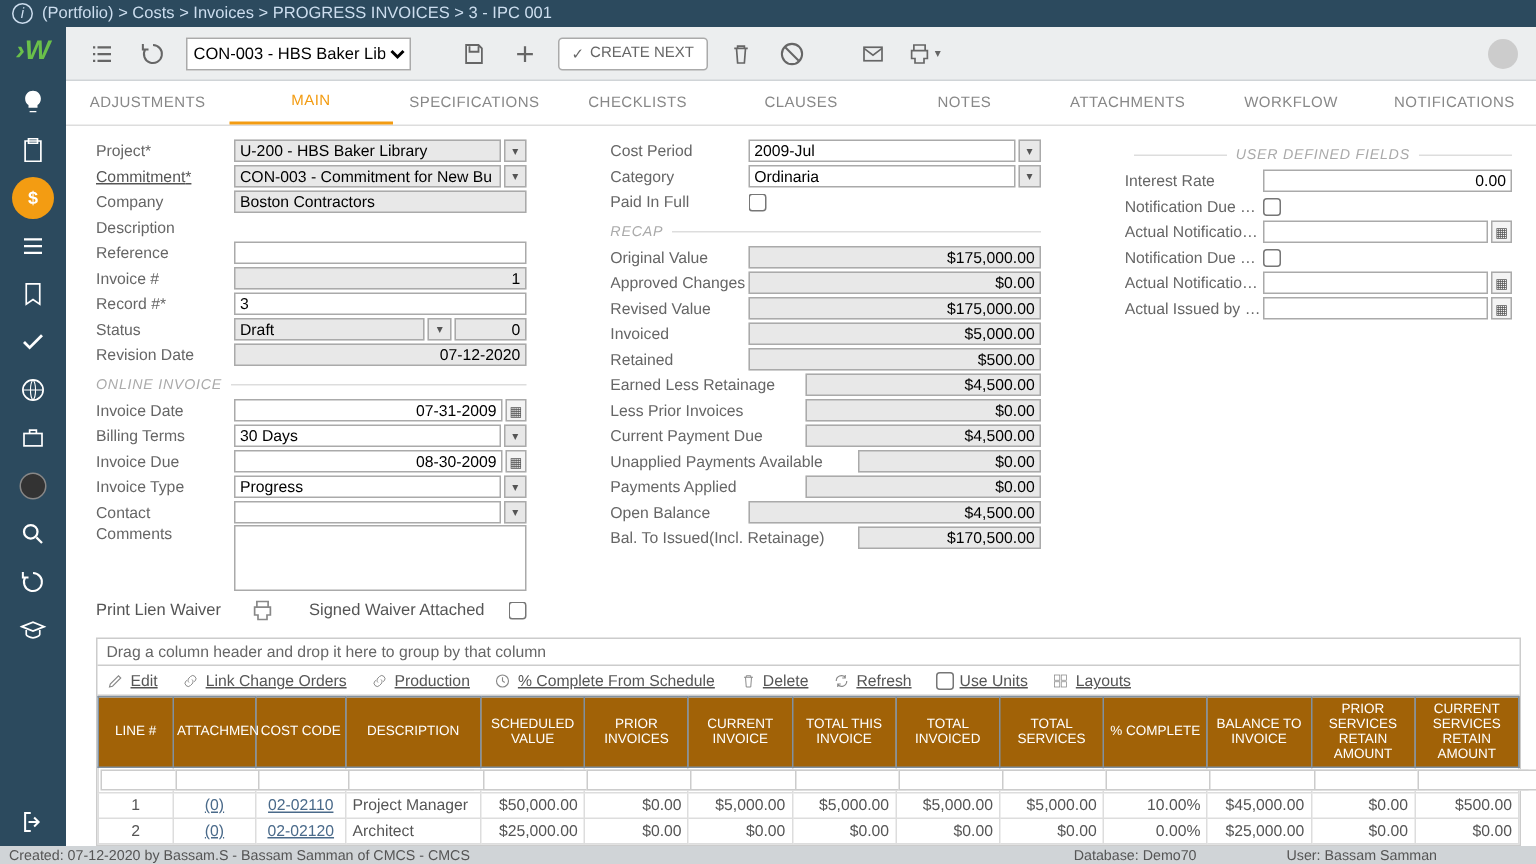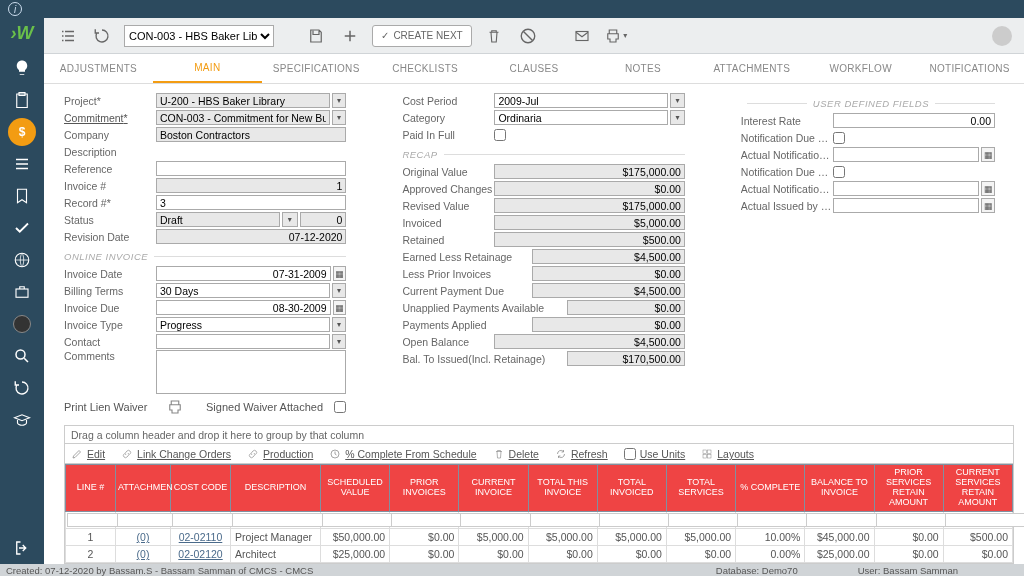--- a/index.html
+++ b/index.html
@@ -17,21 +17,21 @@
 .toolbar { height: 36px; background: #eceeef; border-bottom: 1px solid #d0d4d7; display: flex; align-items: center; padding: 0 12px; gap: 10px; }
 .toolbar .tbtn { width: 24px; height: 24px; display: flex; align-items: center; justify-content: center; color: #666; cursor: pointer; }
 .toolbar .tbtn svg { width: 18px; height: 18px; fill: #666; stroke: #666; }
 .toolbar select { height: 22px; width: 150px; font-size: 11px; border: 1px solid #aaa; background: #fff; }
 .toolbar .create-next { height: 22px; border: 1px solid #aaa; background: #fff; border-radius: 3px; padding: 0 8px; font-size: 10px; display: flex; align-items: center; gap: 4px; cursor: pointer; color: #666; }
 .toolbar .grow { flex: 1; }
 .toolbar .probe { width: 20px; height: 20px; border-radius: 50%; background: #ccc; }
 .tabs { height: 30px; display: flex; border-bottom: 1px solid #ddd; }
 .tabs .tab { flex: 1; display: flex; align-items: center; justify-content: center; font-size: 10px; color: #888; letter-spacing: 0.3px; cursor: pointer; }
 .tabs .tab.active { color: #f39c12; border-bottom: 2px solid #f39c12; }
-.form-area { flex: 1; overflow: auto; padding: 8px 29px 4px 20px; display: flex; gap: 56px; justify-content: flex-end; }
+.form-area { flex: 1; overflow: auto; padding: 8px 16px 4px 20px; display: flex; gap: 56px; }
 .col { flex: 1; }
 .col.right { flex: 0.9; }
 .frow { display: flex; align-items: center; height: 17px; margin-bottom: 0px; }
 .frow label { width: 92px; font-size: 10.5px; color: #666; white-space: nowrap; overflow: hidden; text-overflow: ellipsis; }
 .frow label.link { text-decoration: underline; color: #555; cursor: pointer; }
 .frow label.req::after { content: "*"; }
 .frow .fval { flex: 1; display: flex; gap: 2px; }
 .frow input[type="text"], .frow select { height: 15px; border: 1px solid #aaa; font-size: 10.5px; padding: 0 3px; width: 100%; background: #fff; }
 .frow input[readonly], .frow input.ro { background: #e8e8e8; }
 .frow .num { text-align: right; }
@@ -41,37 +41,44 @@
 .section-hdr .line { flex: 1; height: 1px; background: #ddd; margin-left: 6px; }
 .textarea { height: 44px; border: 1px solid #aaa; width: 100%; }
 .print-row { display: flex; align-items: center; gap: 10px; margin-top: 4px; }
 .print-row .picon { width: 18px; height: 18px; }
 .grid-wrap { border: 1px solid #ccc; margin: 2px 10px 0 20px; background: #fff; }
 .grid-group { height: 18px; border-bottom: 1px solid #ccc; font-size: 10.5px; color: #666; padding: 0 6px; display: flex; align-items: center; }
 .grid-toolbar { height: 20px; border-bottom: 1px solid #ccc; display: flex; align-items: center; padding: 0 6px; gap: 16px; font-size: 10.5px; color: #555; text-decoration: underline; }
 .grid-toolbar .gbtn { display: flex; align-items: center; gap: 4px; cursor: pointer; }
 .grid-toolbar .gicon { width: 12px; height: 12px; fill: #888; }
 table.grid { width: 100%; border-collapse: collapse; table-layout: fixed; }
-table.grid th { background: #ef4444; color: #fff; font-size: 9px; font-weight: normal; padding: 3px 2px; border: 1px solid #8090a0; text-align: center; line-height: 1.1; height: 32px; }
+table.grid th { background: #a16207; color: #fff; font-size: 9px; font-weight: normal; padding: 3px 2px; border: 1px solid #8090a0; text-align: center; line-height: 1.1; height: 32px; }
 table.grid td { border: 1px solid #ddd; font-size: 10.5px; padding: 1px 4px; height: 17px; text-align: right; color: #555; }
 table.grid td.filter { background: #fff; padding: 1px; }
 table.grid td.filter .fbox { display: flex; }
 table.grid td.filter input { flex: 1; border: 1px solid #ccc; height: 14px; font-size: 10px; }
 table.grid td.filter .ficon { width: 14px; height: 14px; border: 1px solid #ccc; background: #f0f0f0; display: flex; align-items: center; justify-content: center; font-size: 8px; color: #888; }
 table.grid td.center { text-align: center; }
 table.grid td a { color: #4a6a8a; text-decoration: underline; }
 .statusbar { position: absolute; left: 0; right: 0; bottom: 0; height: 12px; background: #d0d4d7; font-size: 9.5px; color: #555; display: flex; align-items: center; padding: 0 6px; }
 .statusbar .sfill { flex: 1; }
 input[type=checkbox] { width: 12px; height: 12px; }
 </style>
 </head>
 <body>
 
 <div class="topbar">
   <div class="info-icon">i</div>
+  <span class="crumb">
+    <span class="portfolio">(Portfolio)</span>
+    <span> &gt; </span><span>Costs</span>
+    <span> &gt; </span><span>Invoices</span>
+    <span> &gt; </span><span>PROGRESS INVOICES</span>
+    <span> &gt; </span><span>3 - IPC 001</span>
+  </span>
 </div>
 
 <div class="sidebar">
   <div class="logo">›W</div>
   <div class="sicon">
       <svg viewBox="0 0 24 24">
         <path d="M9 21h6v-1H9v1zm3-19C8 2 5 5 5 9c0 2.4 1.2 4.5 3 5.7V17h8v-2.3c1.8-1.2 3-3.3 3-5.7 0-4-3-7-7-7z"></path>
       </svg>
     </div>
   <div class="sicon">

